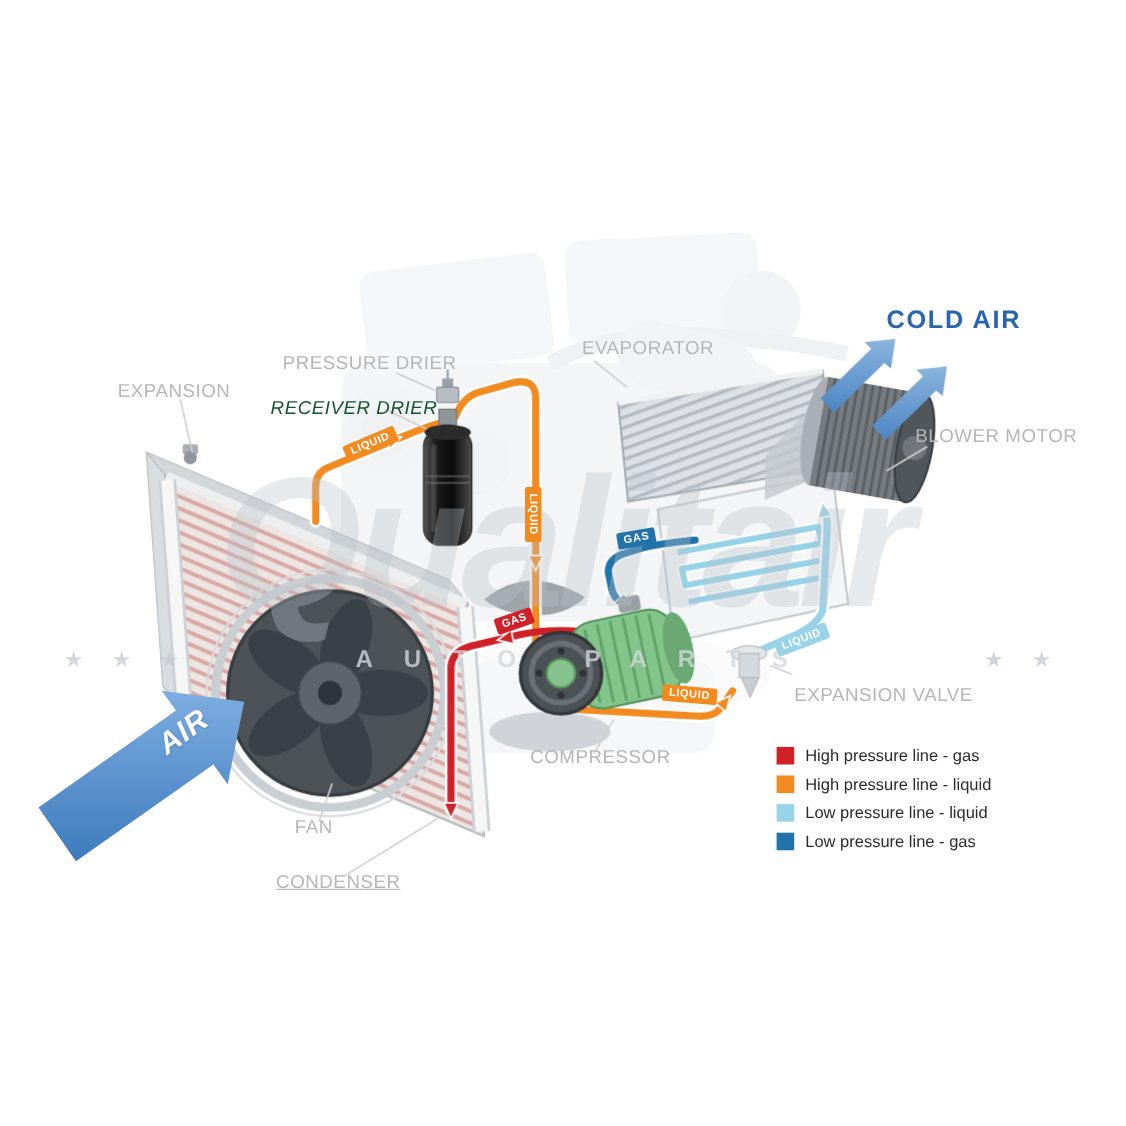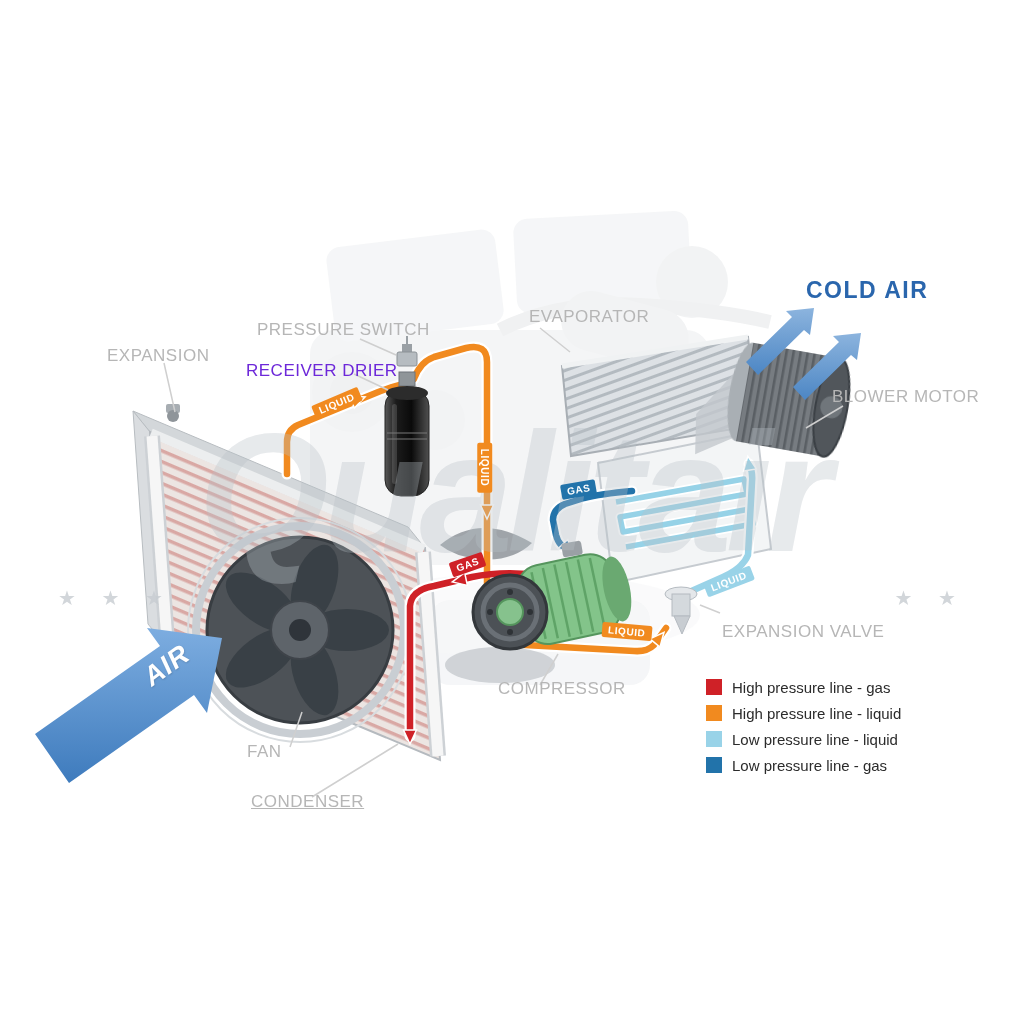--- a/index.html
+++ b/index.html
@@ -1,20 +1,20 @@
 <!DOCTYPE html>
 <html><head>
 <meta charset="utf-8">
 <style>
   html,body{margin:0;padding:0;background:#fff;}
   #stage{position:relative;width:1024px;height:1024px;background:#ffffff;overflow:hidden;
          font-family:"Liberation Sans",sans-serif;}
   #diagram-svg{position:absolute;left:0;top:0;z-index:1;}
   .part-label{position:absolute;z-index:6;font-size:17px;color:#b6b6b6;letter-spacing:.5px;white-space:nowrap;}
-  .part-label.dark{color:#6d28d9;}
+  .part-label.dark{color:#14532d;font-style:italic;}
   #label-cold-air{position:absolute;z-index:6;font-size:23px;font-weight:bold;color:#2a66ad;letter-spacing:1.5px;white-space:nowrap;}
   #label-air{position:absolute;z-index:6;font-size:27px;font-weight:bold;font-style:italic;color:#ffffff;
              letter-spacing:1px;transform:rotate(-36deg);text-shadow:0 1px 2px rgba(0,0,0,.18);}
   .pipe-pill{position:absolute;z-index:6;font-size:10px;font-weight:bold;color:#fff;padding:2px 6px;
              border-radius:2px;letter-spacing:.6px;white-space:nowrap;}
   #pill-liq-drier{left:312px;top:396px;background:#f18a1f;transform:rotate(-23deg);}
   #pill-liq-down{left:460px;top:460px;background:#f18a1f;transform:rotate(90deg);}
   #pill-gas-low{left:561px;top:482px;background:#2273aa;transform:rotate(-10deg);}
   #pill-gas-high{left:450px;top:557px;background:#cf2127;transform:rotate(-19deg);}
   #pill-liq-valve{left:602px;top:624px;background:#f18a1f;transform:rotate(5deg);}
@@ -213,32 +213,33 @@
       <polygon points="758,375 804,330 810,335 814,308 786,311 792,317 746,362" transform="translate(47,25)"></polygon>
     </g>
 
     <polygon fill="url(#airG)" points="69,783 194,695 207,713 222,638 147,628 160,646 35,734"></polygon>
   </svg>
 
   <div id="watermark">
     <div id="wm-brand">Qualitair</div>
     <div id="wm-sub">
       <span class="wm-stars">★ ★ ★</span>
+      <span id="wm-tagline">AUTO PARTS</span>
       <span class="wm-stars">★ ★</span>
     </div>
   </div>
 
   <div class="part-label" style="left:107px;top:346px;">EXPANSION</div>
-  <div class="part-label" style="left:257px;top:320px;">PRESSURE SWITCH</div>
+  <div class="part-label" style="left:257px;top:320px;">PRESSURE DRIER</div>
   <div class="part-label dark" style="left:246px;top:361px;">RECEIVER DRIER</div>
   <div class="part-label" style="left:481px;top:307px;margin-left:48px;">EVAPORATOR</div>
   <div class="part-label" style="left:832px;top:387px;">BLOWER MOTOR</div>
   <div class="part-label" style="left:722px;top:605px;margin-top:17px;">EXPANSION VALVE</div>
-  <div class="part-label" style="left:482px;top:679px;margin-left:16px;">COMPRESSOR</div>
-  <div class="part-label" style="left:247px;top:742px;text-align:right;">FAN</div>
+  <div class="part-label" style="left:482px;top:679px;">COMPRESSOR</div>
+  <div class="part-label" style="left:268px;top:742px;text-align:right;">FAN</div>
   <div class="part-label" style="left:251px;top:792px;text-decoration:underline;">CONDENSER</div>
 
   <div id="label-cold-air" style="left:806px;top:277px;">COLD AIR</div>
   <div id="label-air" style="left:142px;top:650px;">AIR</div>
 
   <div class="pipe-pill" id="pill-liq-drier">LIQUID</div>
   <div class="pipe-pill" id="pill-liq-down">LIQUID</div>
   <div class="pipe-pill" id="pill-gas-low">GAS</div>
   <div class="pipe-pill" id="pill-gas-high">GAS</div>
   <div class="pipe-pill" id="pill-liq-valve">LIQUID</div>

